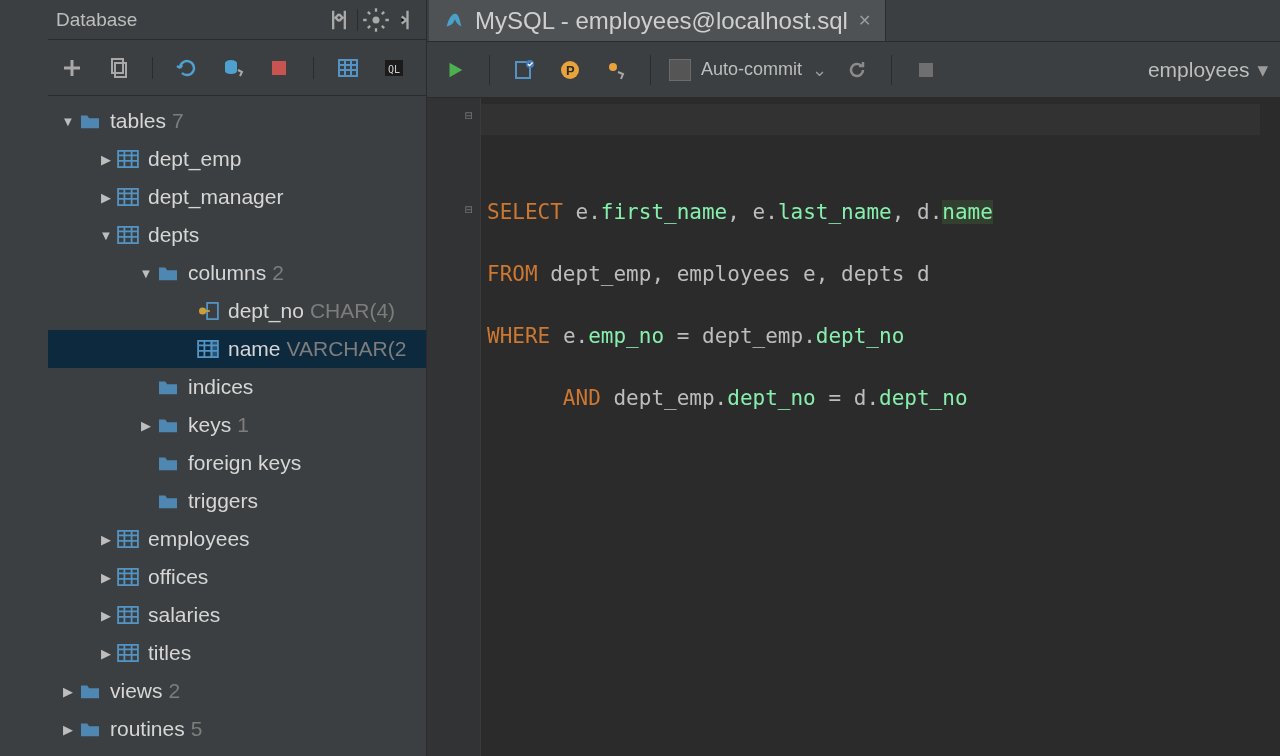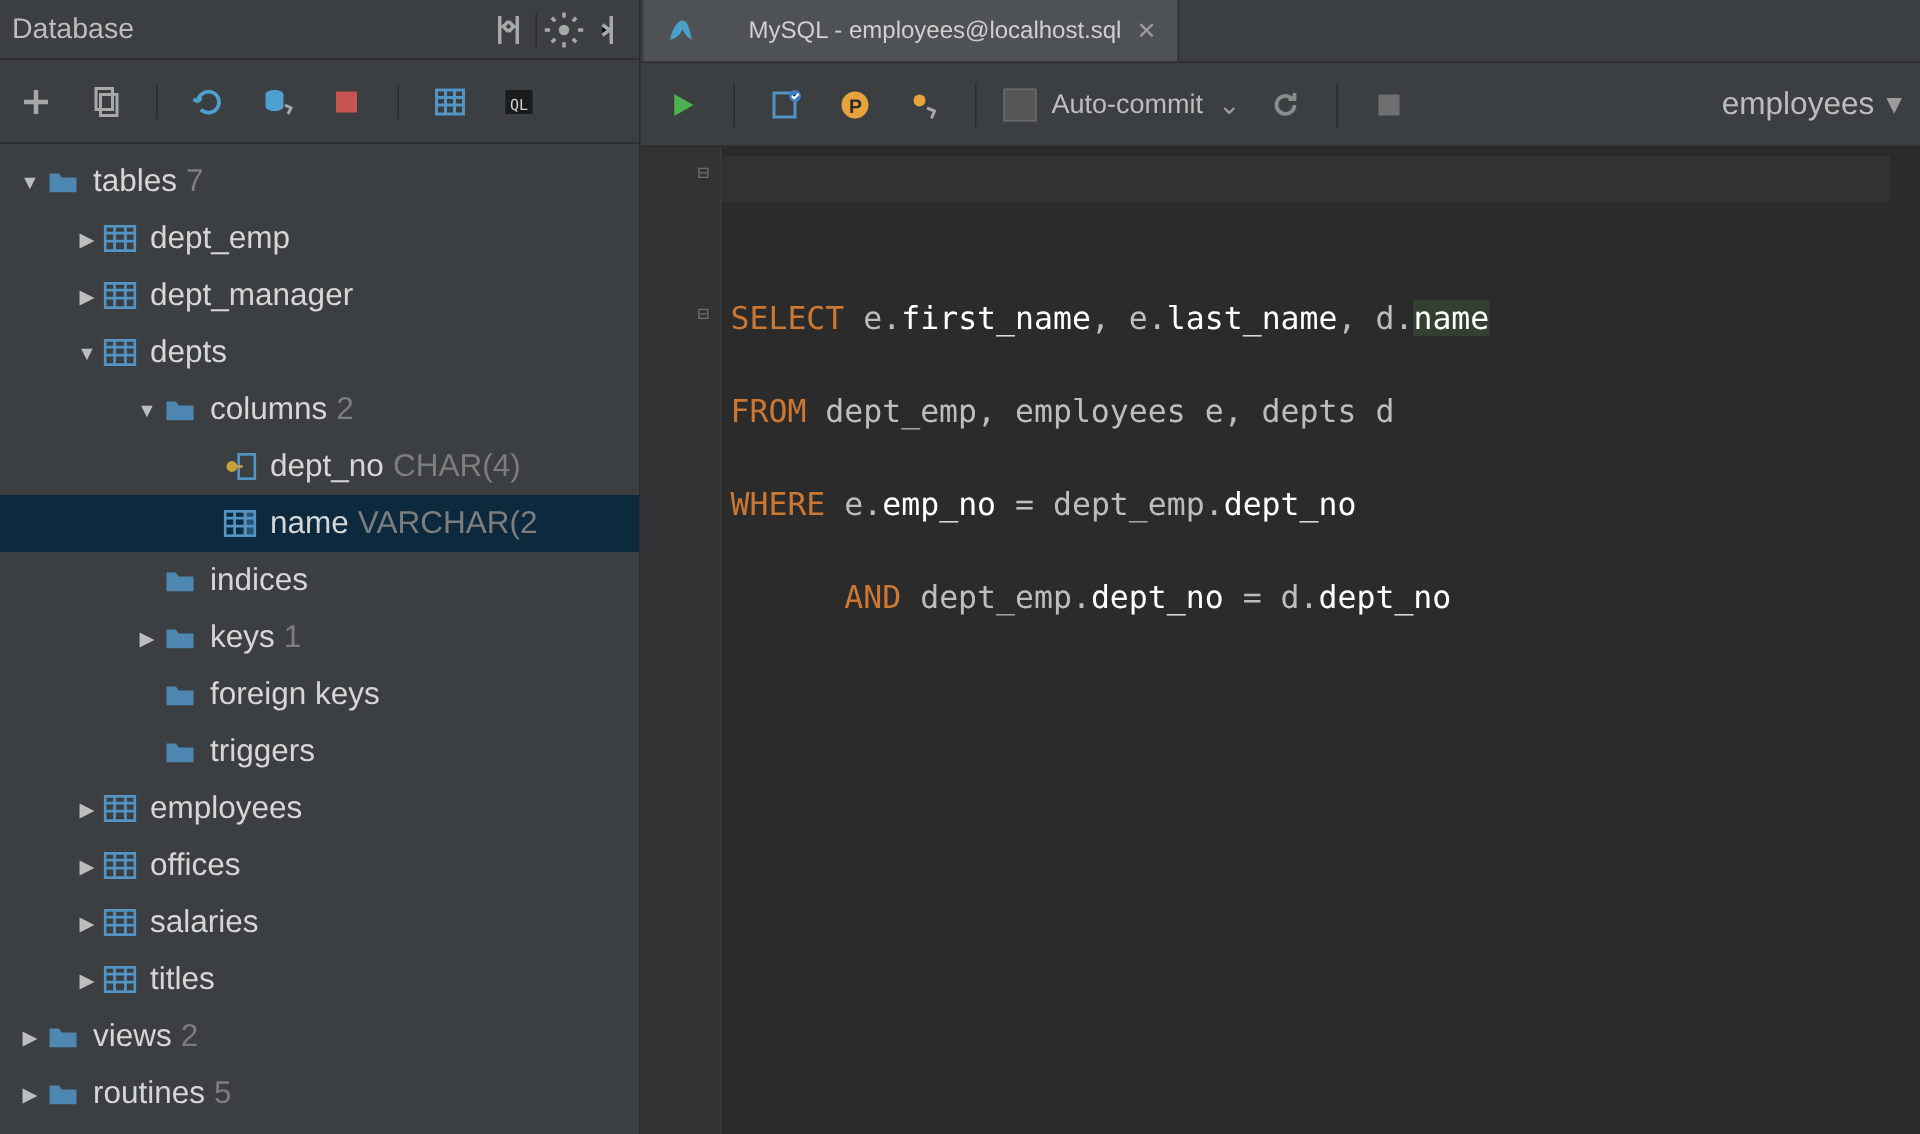--- a/index.html
+++ b/index.html
@@ -10,21 +10,21 @@
     color: #bdbdbd;
     overflow: hidden;
   }
   .app { display: flex; height: 100%; }
 
   
   .sidebar {
     width: 427px;
     background: #3b3f41;
     border-right: 1px solid #2b2b2b;
-    display: flex; flex-direction: column;
+    display: flex; flex-direction: column; padding-left: 48px;
   }
   .sidebar-header {
     height: 40px;
     background: #3b3f41;
     border-bottom: 1px solid #2b2b2b;
     display: flex; align-items: center; justify-content: space-between;
     padding: 0 8px;
   }
   .sidebar-title { font-size: 19px; color: #bdbdbd; }
   .header-icons { display: flex; gap: 0; align-items: center; }
@@ -93,21 +93,21 @@
     padding-left: 2px;
   }
   .tab {
     display: flex; align-items: center;
     background: #4e5254;
     padding: 0 14px;
     gap: 10px;
     cursor: pointer;
     border-right: 1px solid #2b2b2b;
   }
-  .tab .tab-label { color: #cfcfcf; font-size: 16px; margin-left: 24px; }
+  .tab .tab-label { color: #cfcfcf; font-size: 24px; }
   .tab .db-icon { width: 22px; height: 22px; display:inline-flex; }
   .tab .close-x { color: #9b9b9b; font-size: 16px; }
 
   .editor-toolbar {
     height: 56px;
     background: #3b3f41;
     border-bottom: 1px solid #2b2b2b;
     display: flex; align-items: center;
     padding: 0 12px;
     gap: 14px;
@@ -162,21 +162,21 @@
     background: #323232;
   }
   .status-mark {
     position: absolute;
     top: 10px; right: 8px;
     width: 18px; height: 18px;
   }
 
   
   .kw   { color: #cc7832; font-weight: 400; }
-  .col  { color: #ffffff; }
+  .col  { color: #86efac; }
   .tbl  { color: #bdbdbd; }
   .punct{ color: #bdbdbd; }
   .op   { color: #bdbdbd; }
   .alias{ color: #bdbdbd; }
 
 </style>
 </head>
 <body>
 
 <div class="app">

